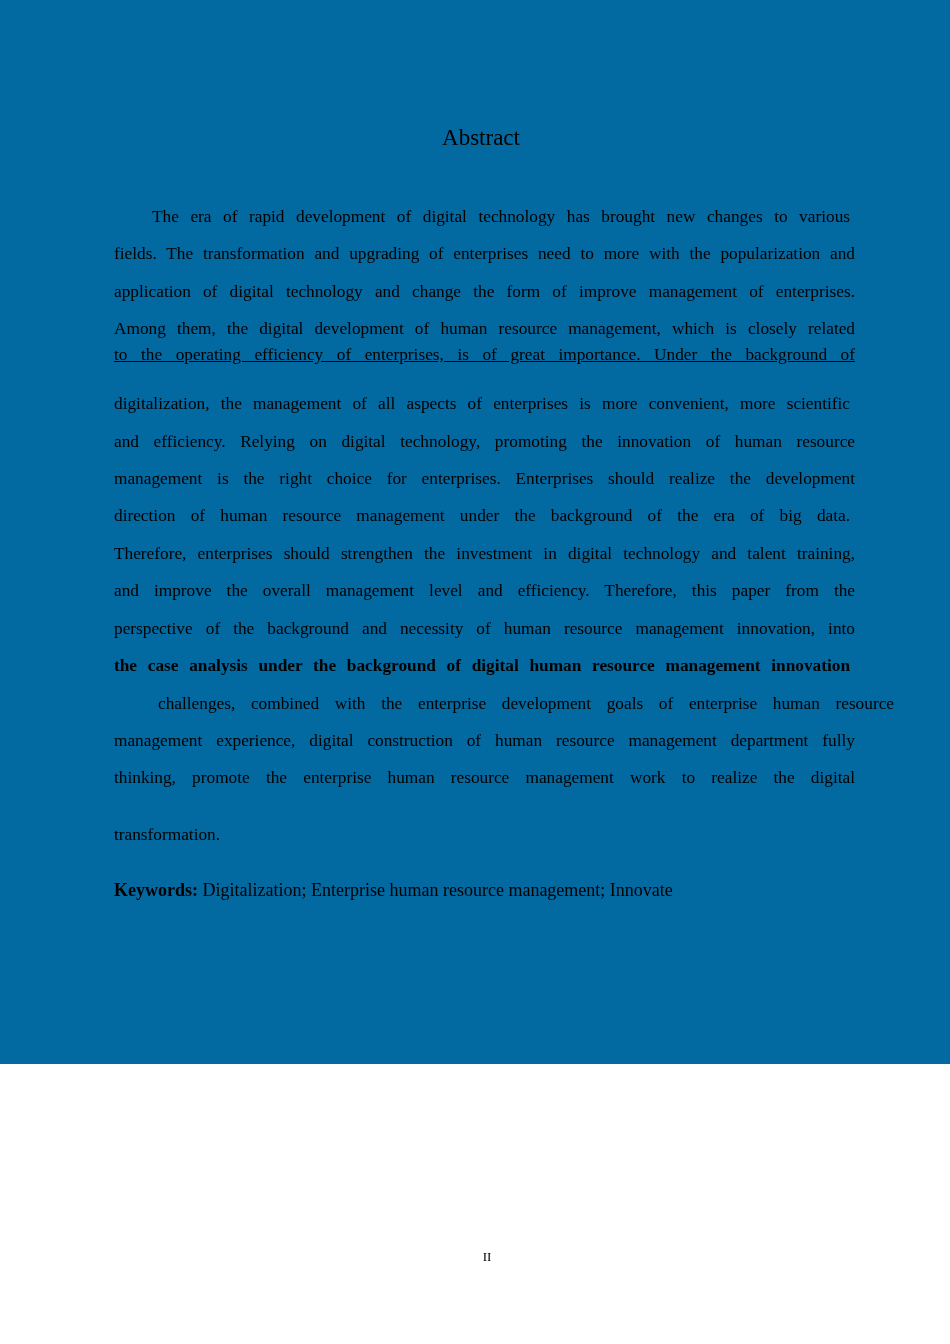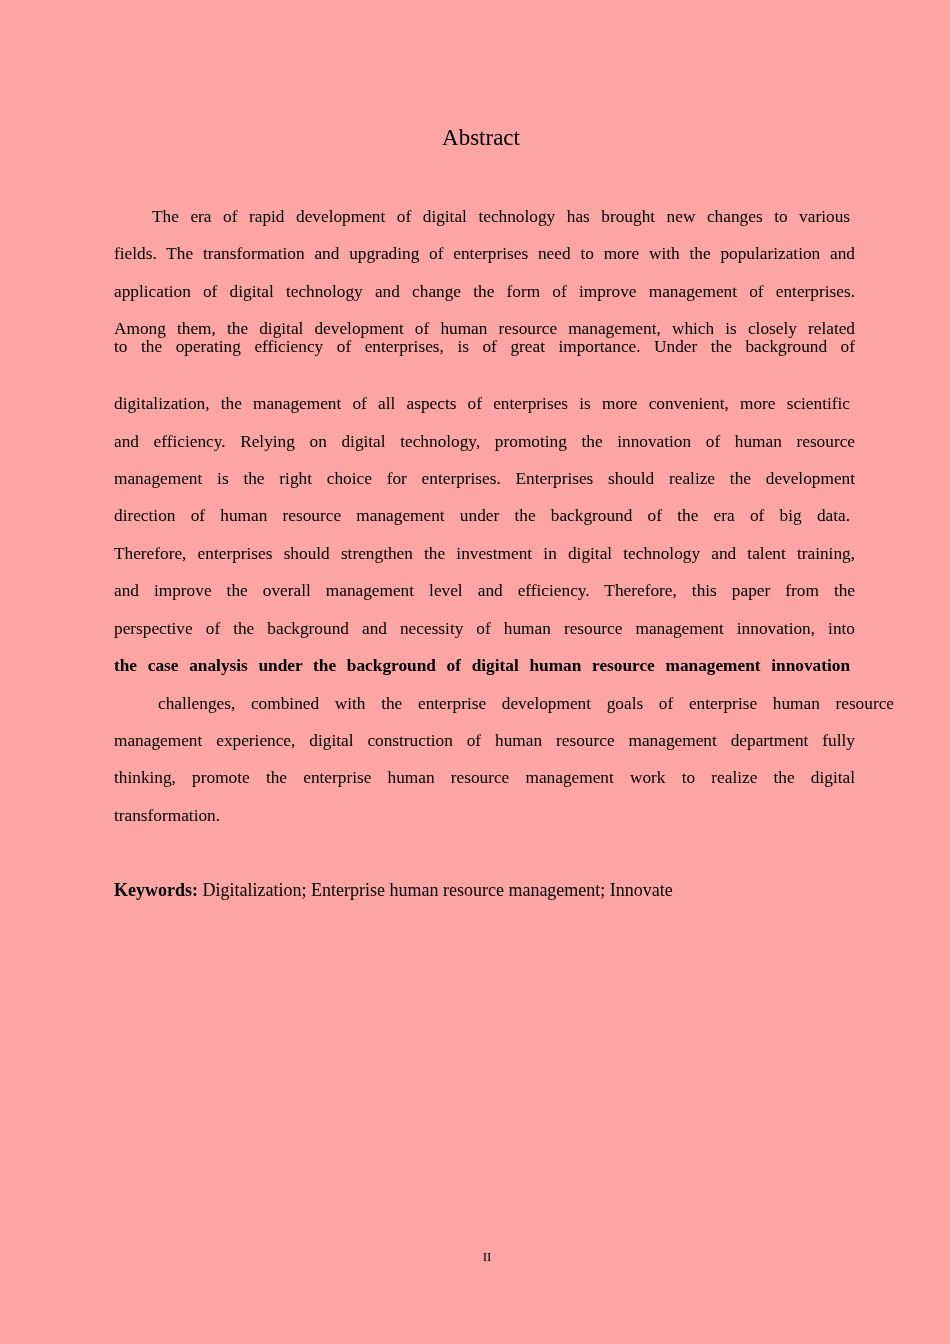--- a/index.html
+++ b/index.html
@@ -13,22 +13,22 @@
       position: relative;
       overflow: hidden;
       font-family: "Liberation Serif", "DejaVu Serif", serif;
       color: #000000;
     }
     .page {
       position: absolute;
       left: 0;
       top: 0;
       width: 950px;
-      height: 1344px;
-      background: #fca5a5;
+      height: 1064px;
+      background: #0369a1;
     }
     .title {
       position: absolute;
       left: 0;
       width: 962px;
       top: 124px;
       text-align: center;
       font-size: 23px;
       line-height: 28px;
       font-weight: normal;
@@ -87,32 +87,32 @@
 
 <div class="page">
 
   <h1 class="title">Abstract</h1>
 
   <div class="body-text">
     <div class="line first" style="top:206px;">The era of rapid development of digital technology has brought new changes to various</div>
     <div class="line" style="top:243px;">fields. The transformation and upgrading of enterprises need to more with the popularization and</div>
     <div class="line" style="top:281px;">application of digital technology and change the form of improve management of enterprises.</div>
     <div class="line" style="top:318px;">Among them, the digital development of human resource management, which is closely related</div>
-    <div class="line" style="top:336px;">to the operating efficiency of enterprises, is of great importance. Under the background of</div>
+    <div class="line" style="top:344px;text-decoration:underline;">to the operating efficiency of enterprises, is of great importance. Under the background of</div>
     <div class="line" style="top:393px; width:736px;">digitalization, the management of all aspects of enterprises is more convenient, more scientific</div>
     <div class="line" style="top:431px;">and efficiency. Relying on digital technology, promoting the innovation of human resource</div>
     <div class="line" style="top:468px;">management is the right choice for enterprises. Enterprises should realize the development</div>
     <div class="line" style="top:505px; width:736px;">direction of human resource management under the background of the era of big data.</div>
     <div class="line" style="top:543px;">Therefore, enterprises should strengthen the investment in digital technology and talent training,</div>
     <div class="line" style="top:580px;">and improve the overall management level and efficiency. Therefore, this paper from the</div>
     <div class="line" style="top:618px;">perspective of the background and necessity of human resource management innovation, into</div>
     <div class="line" style="top:655px; width:736px;font-weight:bold;">the case analysis under the background of digital human resource management innovation</div>
     <div class="line" style="top:693px; width:736px;margin-left:44px;">challenges, combined with the enterprise development goals of enterprise human resource</div>
     <div class="line" style="top:730px;">management experience, digital construction of human resource management department fully</div>
     <div class="line" style="top:767px;">thinking, promote the enterprise human resource management work to realize the digital</div>
-    <div class="line last" style="top:805px;">transformation.</div>
+    <div class="line last" style="top:824px;">transformation.</div>
   </div>
 
   <p class="keywords"><span class="kw-label">Keywords:</span><span class="kw-value"> Digitalization; Enterprise human resource management; Innovate</span></p>
 
   <div class="page-number">II</div>
 
 </div>
 
 </body></html>

